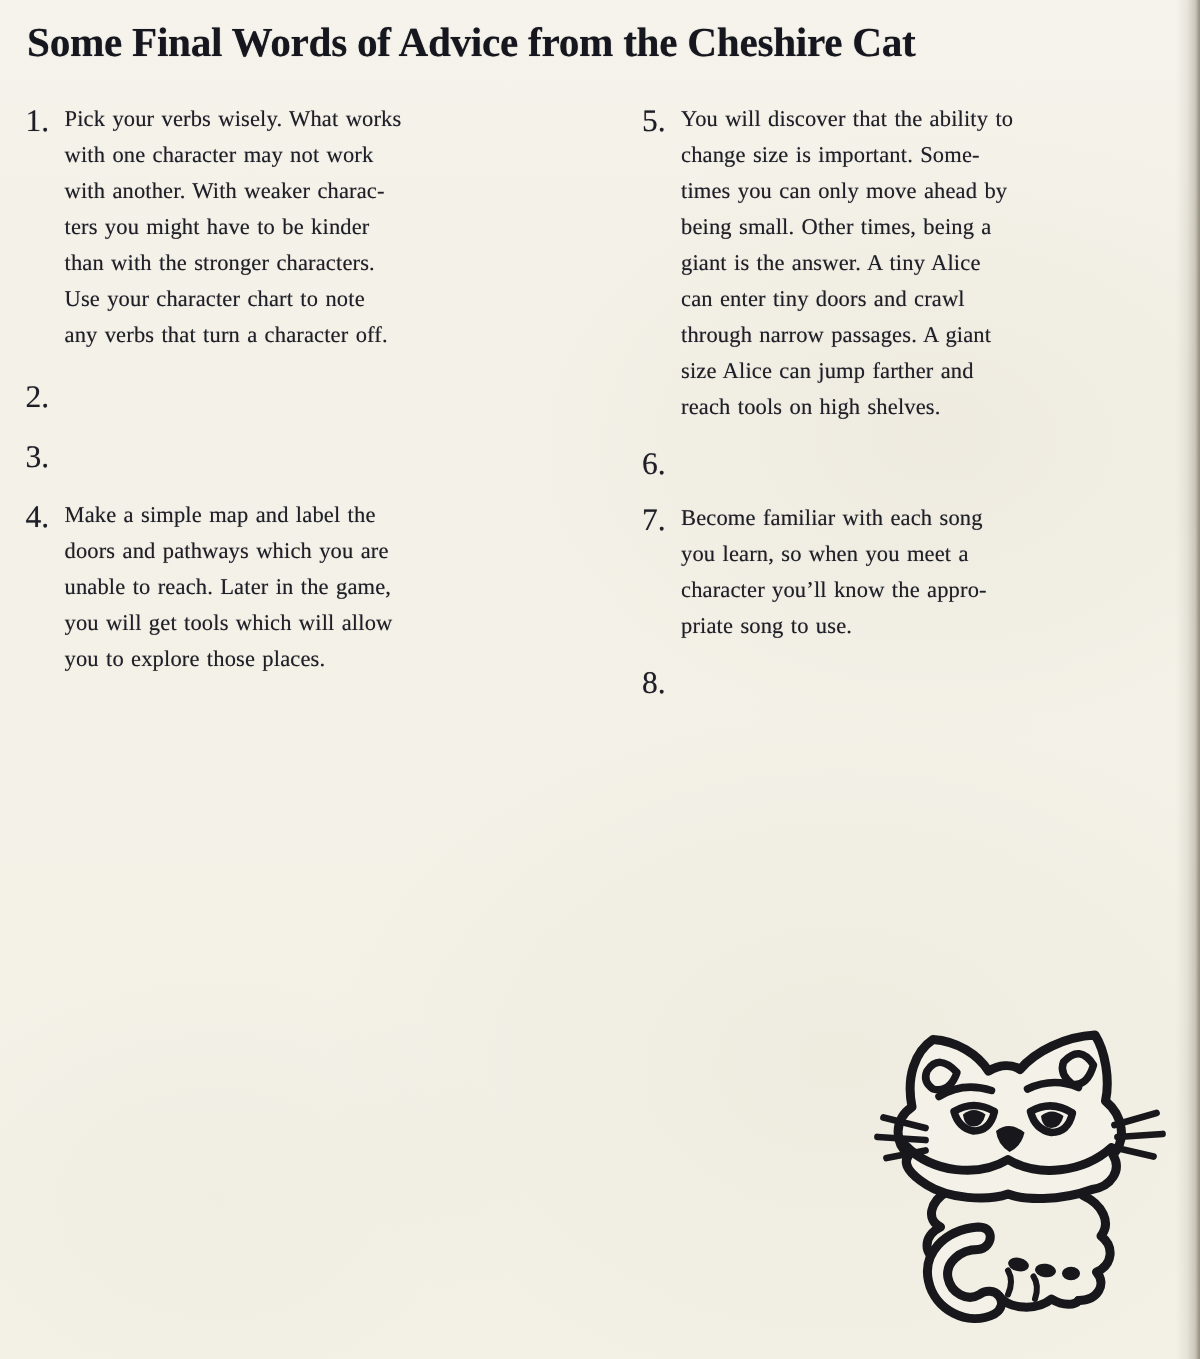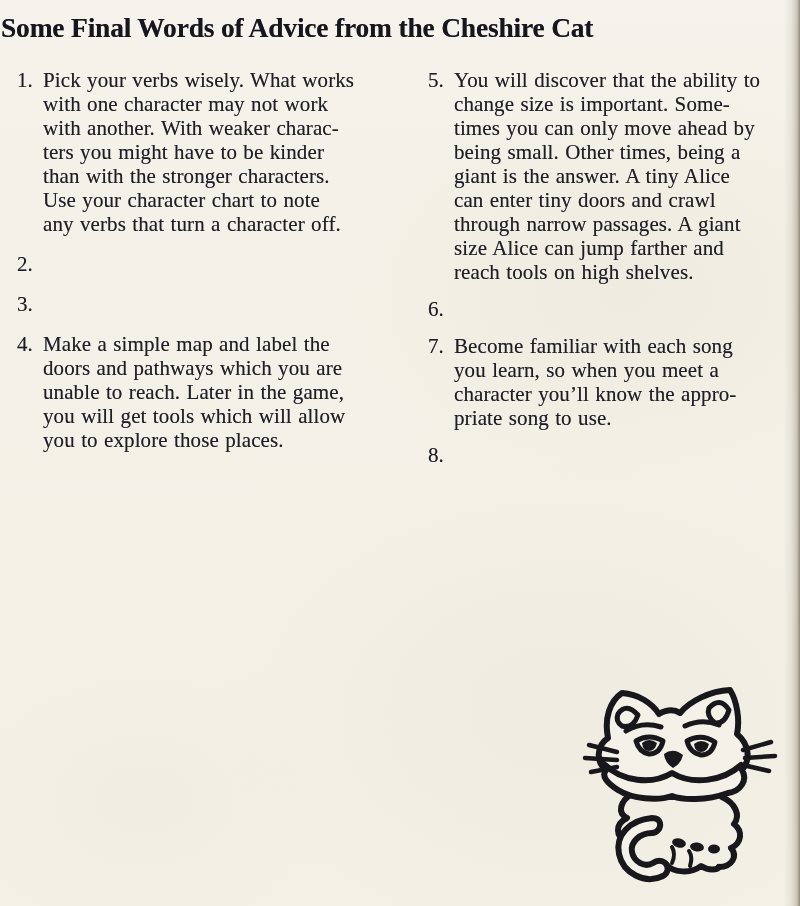--- a/index.html
+++ b/index.html
@@ -26,21 +26,21 @@
     position: absolute; top: 0; right: 0; bottom: 0; width: 16px;
     background: linear-gradient(to right,
       rgba(112,102,82,0) 0%,
       rgba(112,102,82,0.10) 45%,
       rgba(100,90,70,0.28) 80%,
       rgba(78,70,54,0.55) 97%);
     pointer-events: none;
   }
   .page-title {
     position: absolute;
-    left: 1px; top: 10px;
+    left: 18px; top: 10px;
     font-size: 27.5px;
     line-height: 36px;
     font-weight: bold;
     letter-spacing: -0.2px;
     color: #16161e;
     text-shadow: 0 0 0.6px rgba(22,22,30,0.55);
     white-space: nowrap;
   }
   .advice-col {
     position: absolute;
@@ -53,21 +53,21 @@
   .col-right .advice-item { margin-bottom: 13px; }
   .advice-num {
     flex: 0 0 26px;
     width: 26px;
     font-size: 21px;
     line-height: 24px;
     color: #1e1e26;
     text-shadow: 0 0 0.5px rgba(30,30,40,0.5);
   }
   .advice-text {
-    font-size: 21px;
+    font-size: 15px;
     line-height: 24px;
     letter-spacing: 0.1px;
     word-spacing: 1px;
     white-space: pre;          
     color: #1e1e26;
     text-shadow: 0 0 0.5px rgba(30,30,40,0.5);
   }
   .cat-wrap {
     position: absolute;
     left: 560px; top: 670px;

